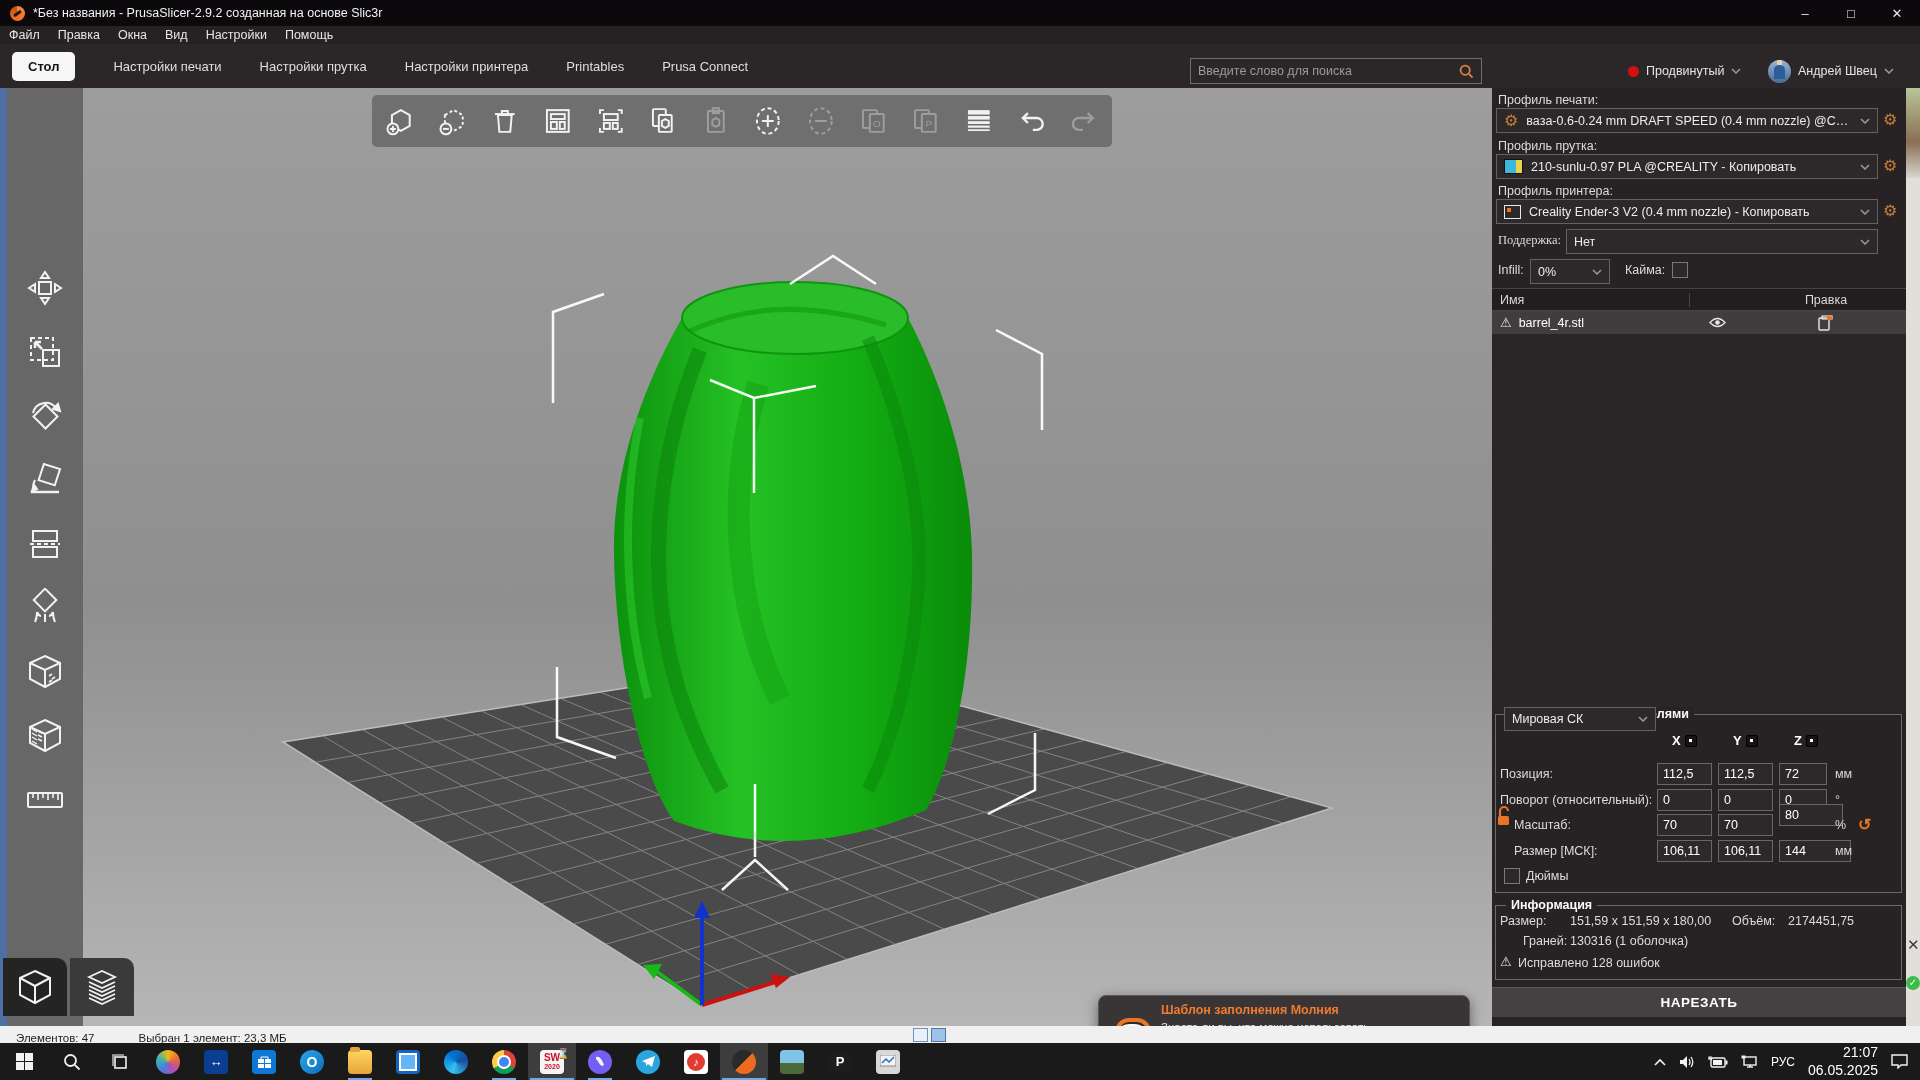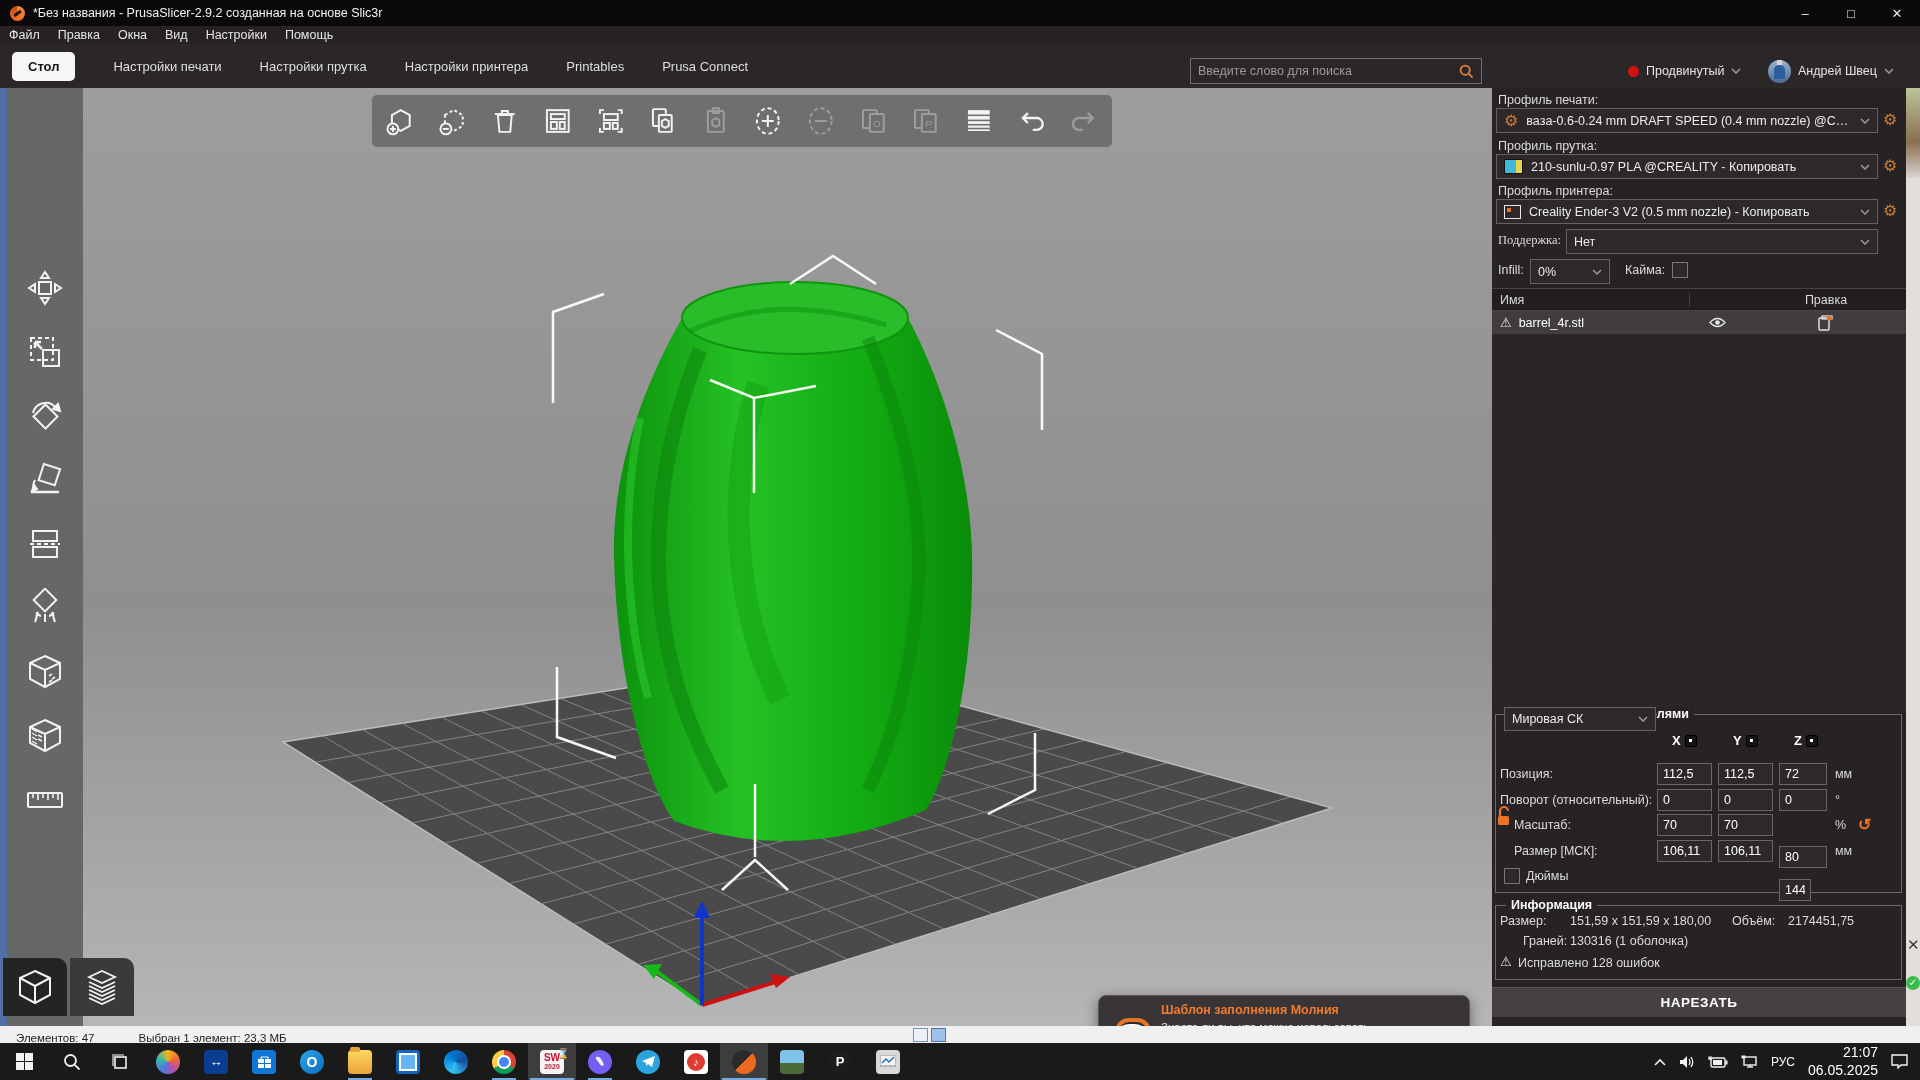--- a/index.html
+++ b/index.html
@@ -400,21 +400,21 @@
       <span class="ctext ell">210-sunlu-0.97 PLA @CREALITY - Копировать</span>
       <svg class="cv" viewBox="0 0 10 6">
           <path d="M1 1 L5 5 L9 1" stroke="#9a9a9a" stroke-width="1.5" fill="none"></path>
         </svg>
     </div>
     <span class="abs gear" style="left:391px;top:70px;">⚙</span>
 
     <span class="plbl" style="top:96px;">Профиль принтера:</span>
     <div class="combo" style="left:4px;top:111px;width:382px;">
       <span class="prn-ico"></span>
-      <span class="ctext ell">Creality Ender-3 V2 (0.5 mm nozzle) - Копировать</span>
+      <span class="ctext ell">Creality Ender-3 V2 (0.4 mm nozzle) - Копировать</span>
       <svg class="cv" viewBox="0 0 10 6">
           <path d="M1 1 L5 5 L9 1" stroke="#9a9a9a" stroke-width="1.5" fill="none"></path>
         </svg>
     </div>
     <span class="abs gear" style="left:391px;top:115px;">⚙</span>
 
     <span class="plbl" style="top:145px;font-family:Liberation Serif, serif;">Поддержка:</span>
     <div class="combo" style="left:74px;top:141px;width:312px;">
       <span class="ctext ell">Нет</span>
       <svg class="cv" viewBox="0 0 10 6">
@@ -494,28 +494,28 @@
     <span class="unit" style="left:343px;top:705px;">°</span>
 
     <svg class="abs" style="left:4px;top:714px;" width="15" height="40" viewBox="0 0 15 40">
         <path d="M4,14 v-5 a4,4 0 0 1 8,0" fill="none" stroke="#e87425" stroke-width="2.2"></path>
         <rect x="2" y="14" width="11" height="9" rx="1.5" fill="#e87425"></rect>
       </svg>
 
     <span class="plbl" style="left:22px;top:730px;">Масштаб:</span>
     <input class="num" style="left: 165px; top: 726px; width: 55px;" value="70">
     <input class="num" style="left: 226px; top: 726px; width: 55px;" value="70">
-    <input class="num" style="left: 287px; top: 758px; width: 48px;" value="80">
+    <input class="num" style="left: 287px; top: 716px; width: 64px;" value="80">
     <span class="unit" style="left:343px;top:730px;">%</span>
     <span class="abs" style="left:366px;top:727px;color:#e87425;font-size:16px;font-weight:bold;">↺</span>
 
     <span class="plbl" style="left:22px;top:756px;">Размер [МСК]:</span>
     <input class="num" style="left: 165px; top: 752px; width: 55px;" value="106,11">
     <input class="num" style="left: 226px; top: 752px; width: 55px;" value="106,11">
-    <input class="num" style="left: 287px; top: 752px; width: 32px; margin-top: 39px;" value="144">
+    <input class="num" style="left: 287px; top: 752px; width: 72px;" value="144">
     <span class="unit" style="left:343px;top:756px;">мм</span>
 
     <span class="chk abs" style="left:12px;top:780px;"></span>
     <span class="plbl" style="left:34px;top:781px;">Дюймы</span>
 
     <div class="fieldset" style="top:817px;height:75px;">
       <span class="legend">Информация</span>
     </div>
     <span class="plbl" style="left:8px;top:826px;">Размер:</span>
     <span class="plbl" style="left:78px;top:826px;">151,59 x 151,59 x 180,00</span>

